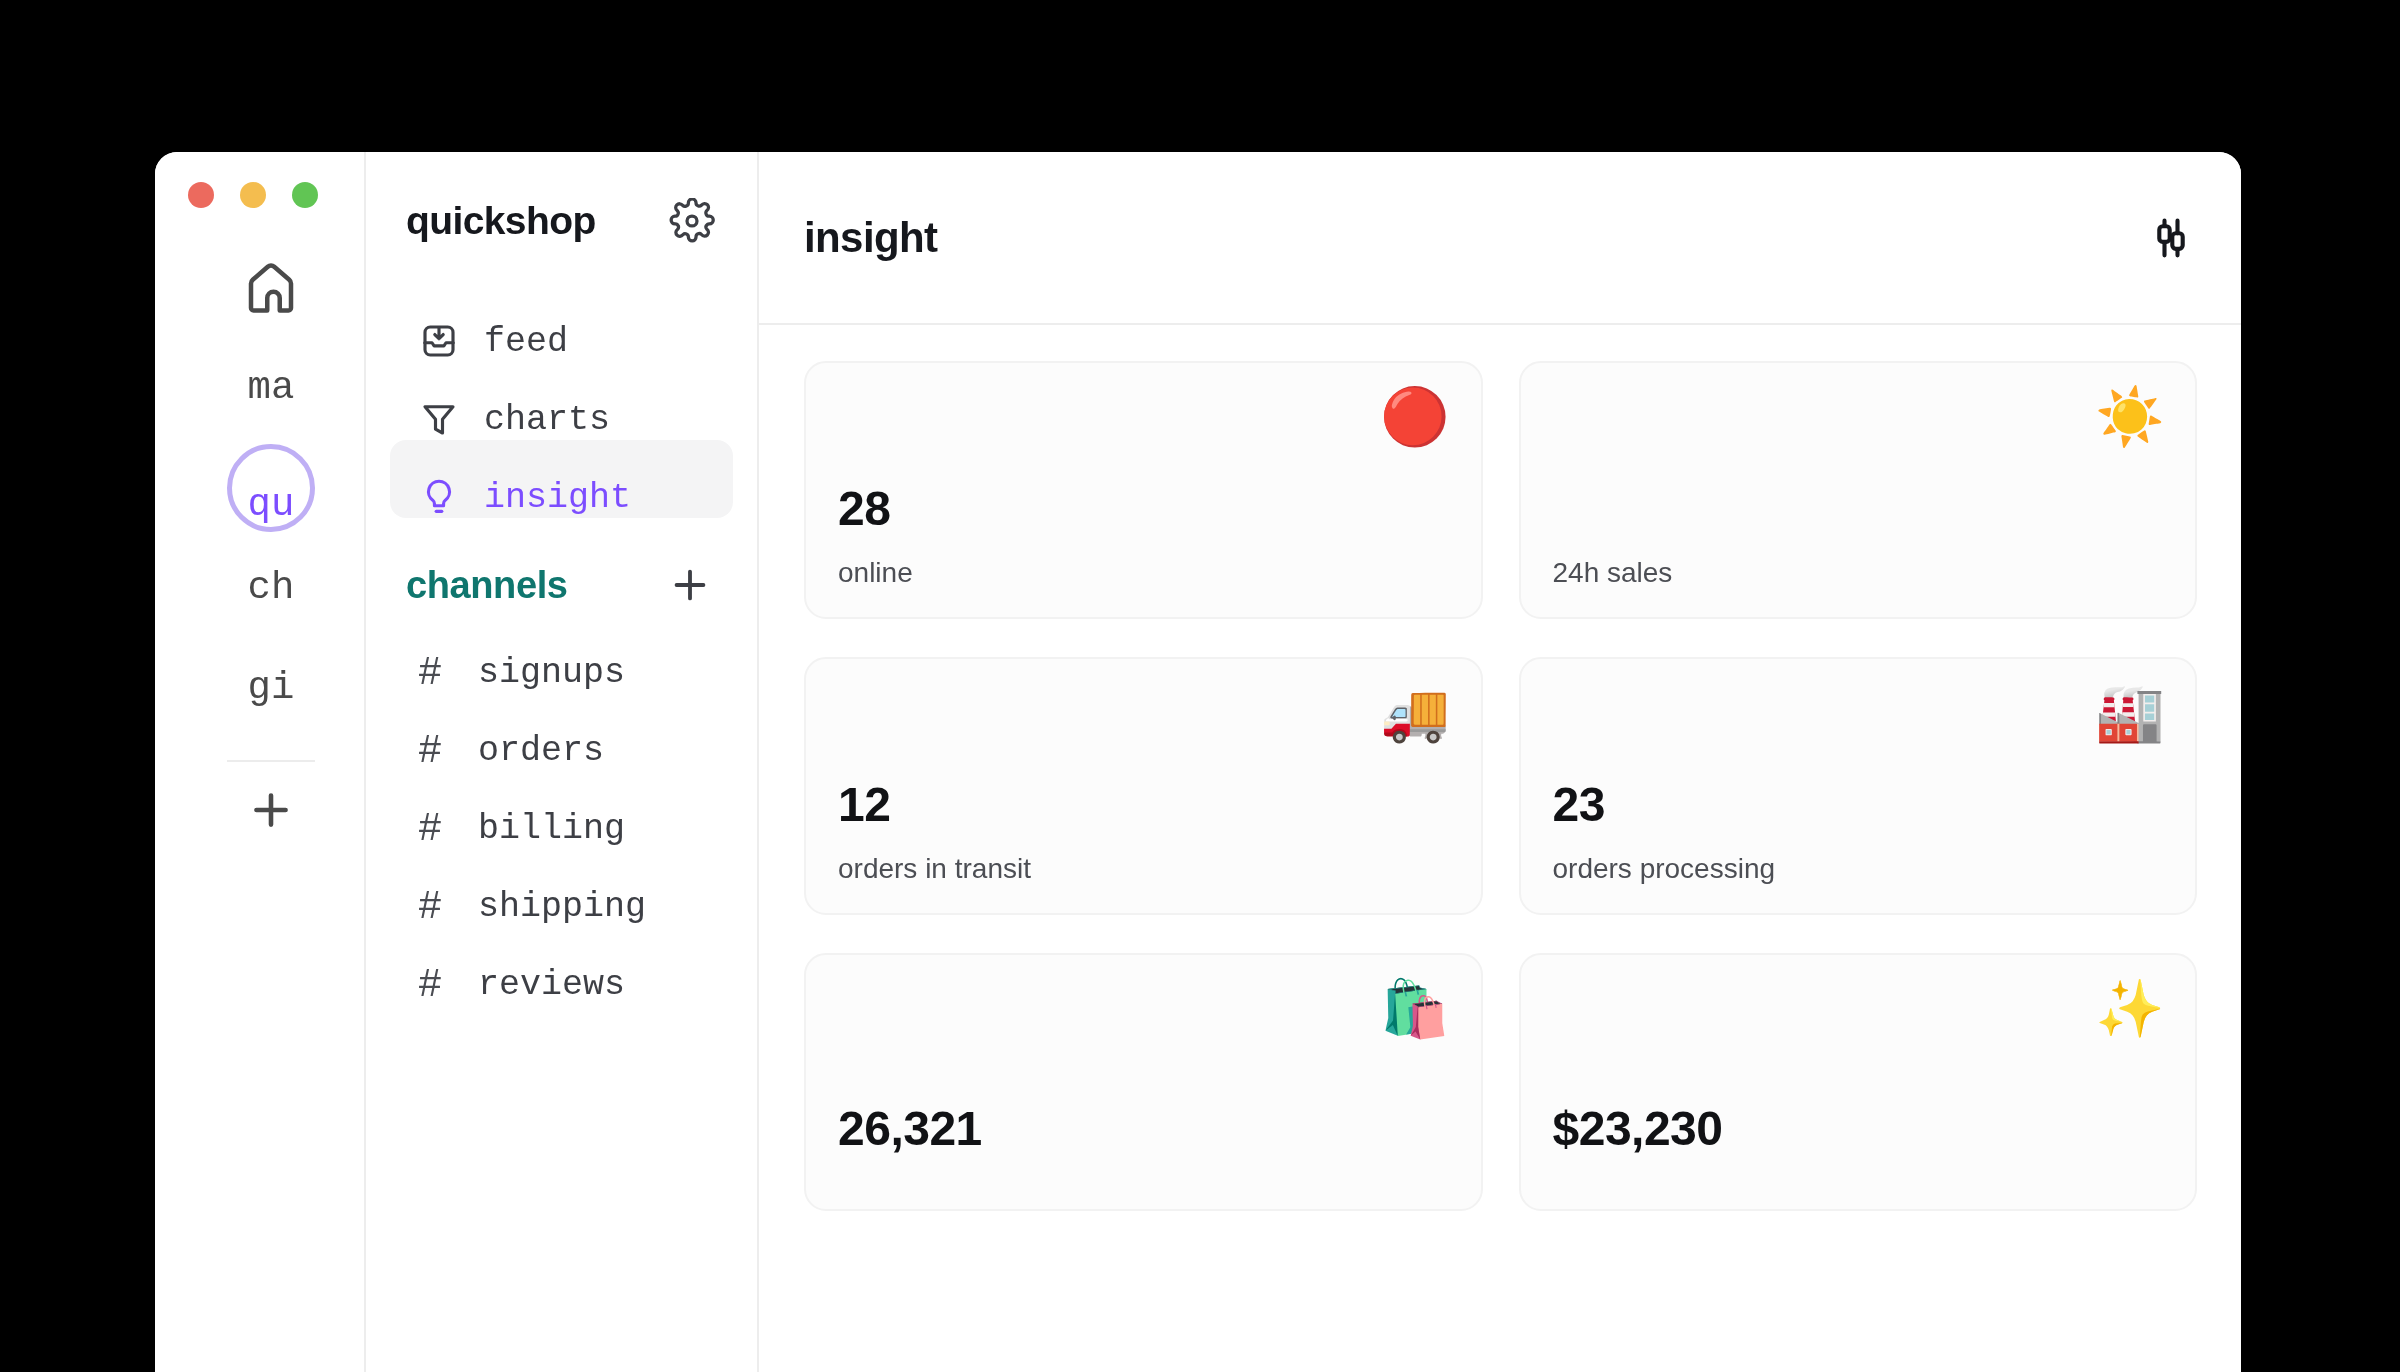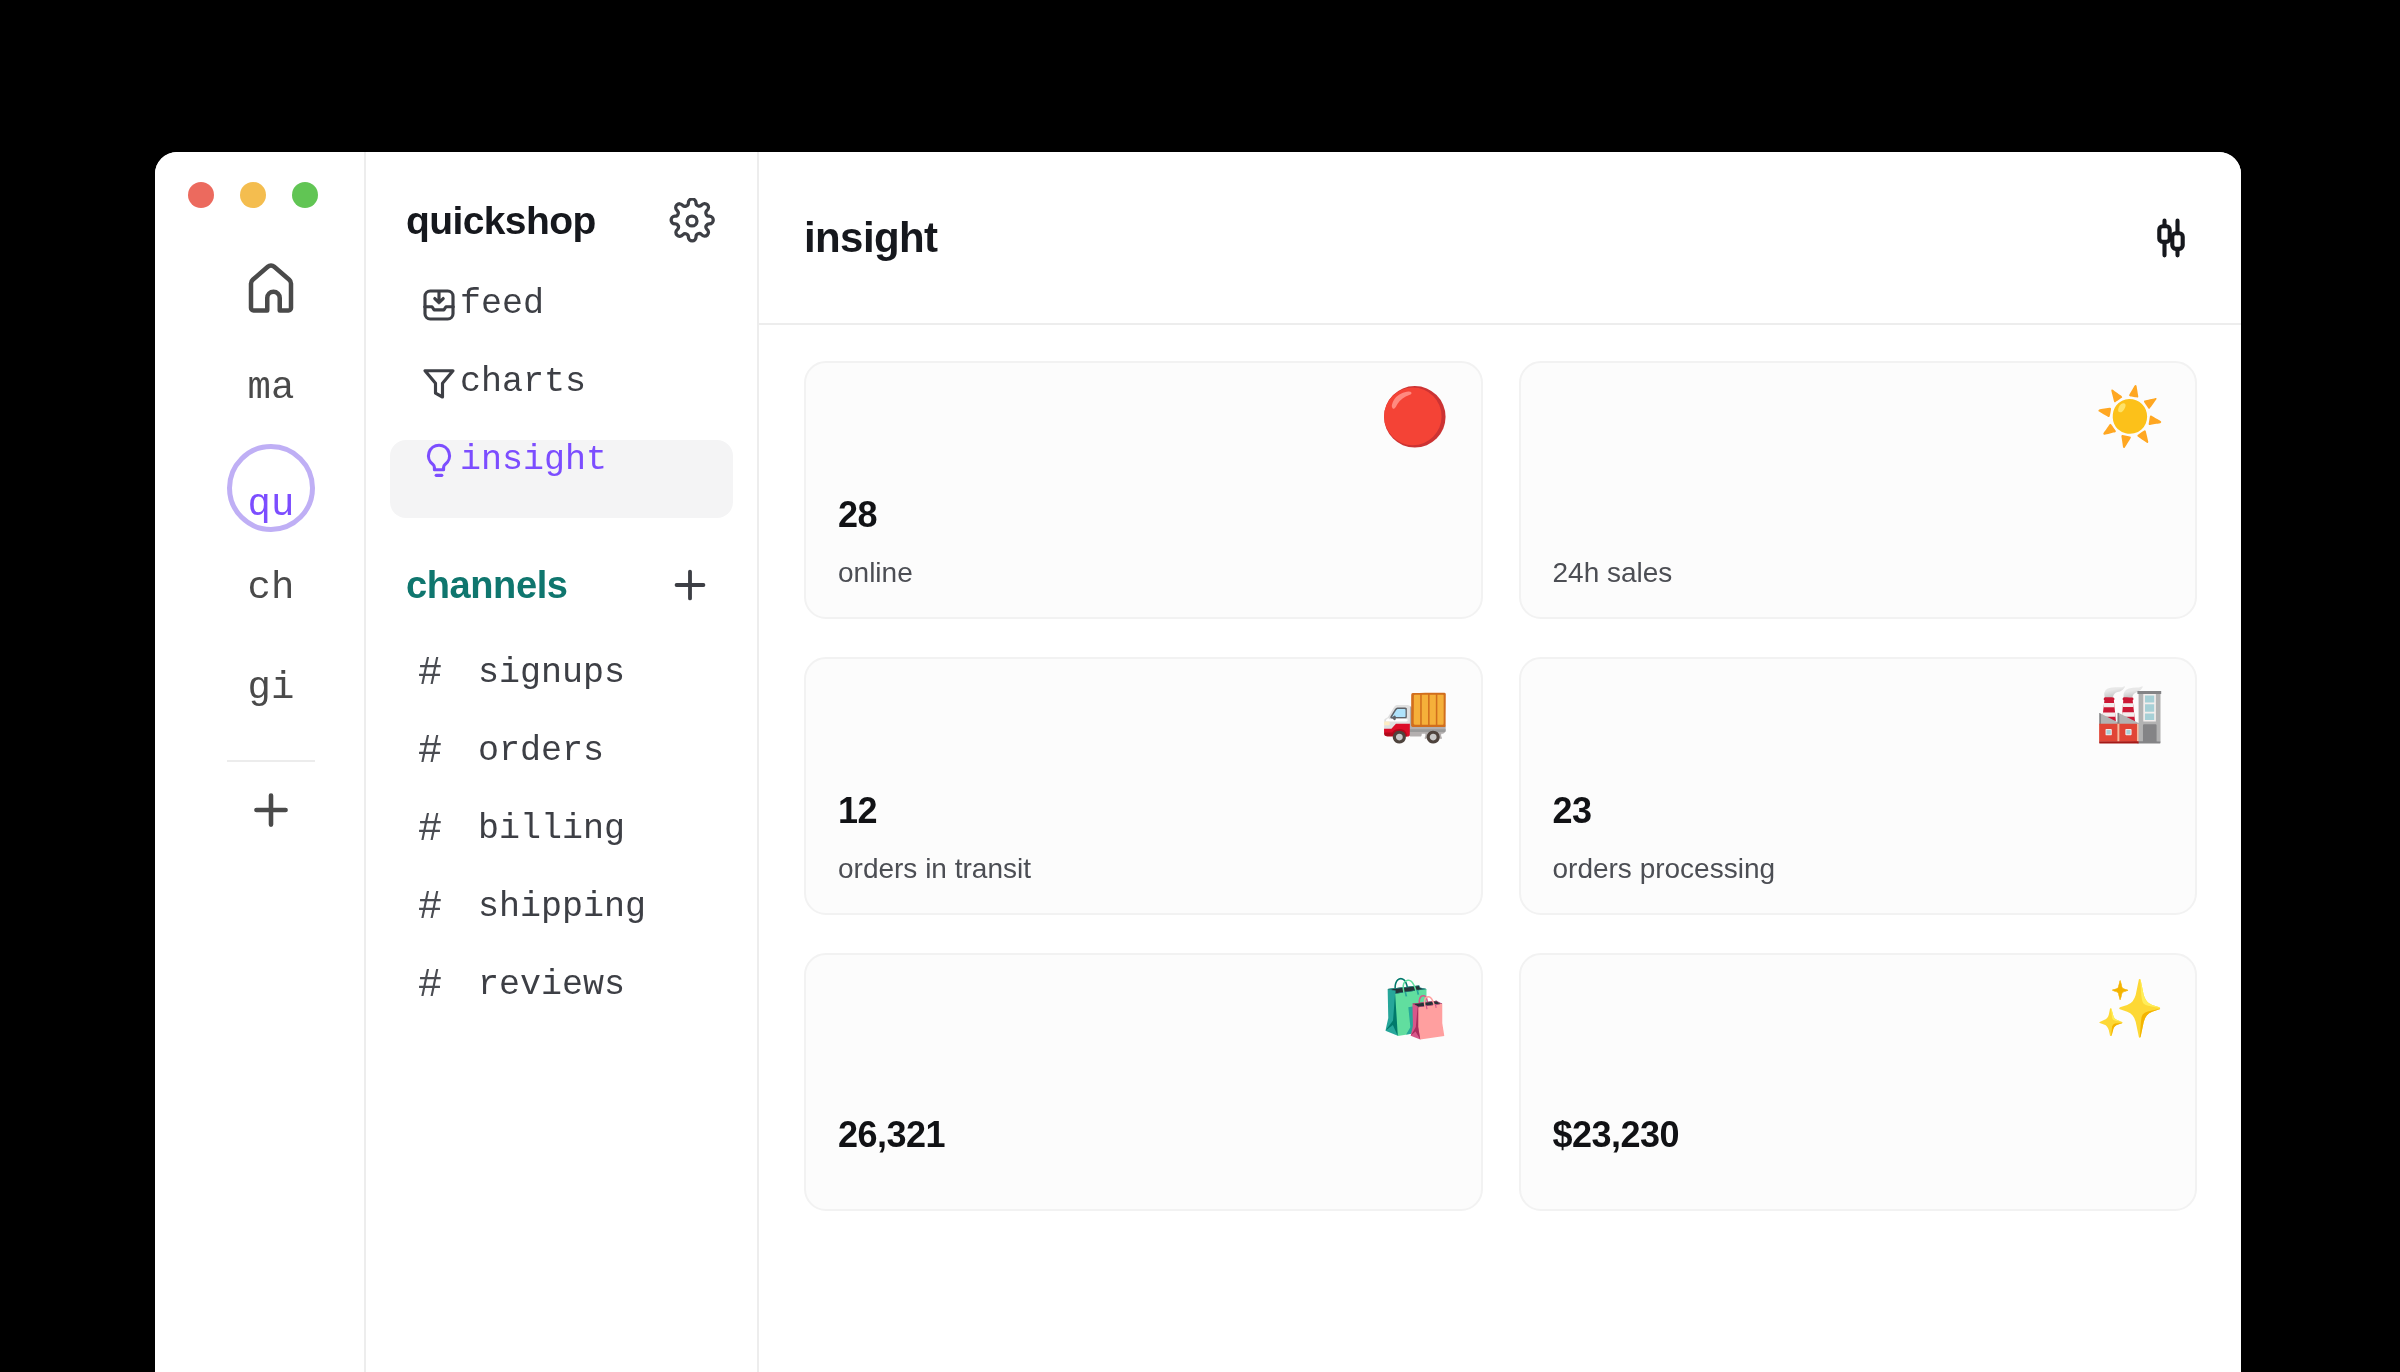--- a/index.html
+++ b/index.html
@@ -118,21 +118,22 @@
     font-size: 39px;
     font-weight: 700;
     color: #16181d;
     letter-spacing: -0.6px;
   }
   .gear-btn { cursor: pointer; line-height: 0; }
 
   .nav-list { margin-top: 40px; padding: 0 24px; }
   .nav-item {
     display: flex;
-    align-items: flex-start;
+    align-items: flex-end;
+    gap: 24px;
     height: 78px;
     padding: 0 28px;
     border-radius: 16px;
     cursor: pointer;
   }
   .nav-item .nav-label {
     font-family: "Liberation Mono", monospace;
     font-size: 35px;
     color: #3d3f45;
   }
@@ -224,21 +225,21 @@
   }
   .card-emoji {
     position: absolute;
     right: 30px;
     top: 26px;
     font-size: 56px;
     line-height: 1;
   }
   .card-spacer { flex: 1 1 auto; }
   .card-value {
-    font-size: 36px;
+    font-size: 48px;
     font-weight: 700;
     color: #111215;
     letter-spacing: -0.5px;
     line-height: 1;
     margin-bottom: 26px;
   }
   .card-label {
     font-size: 28px;
     color: #4c4e54;
     line-height: 1;

